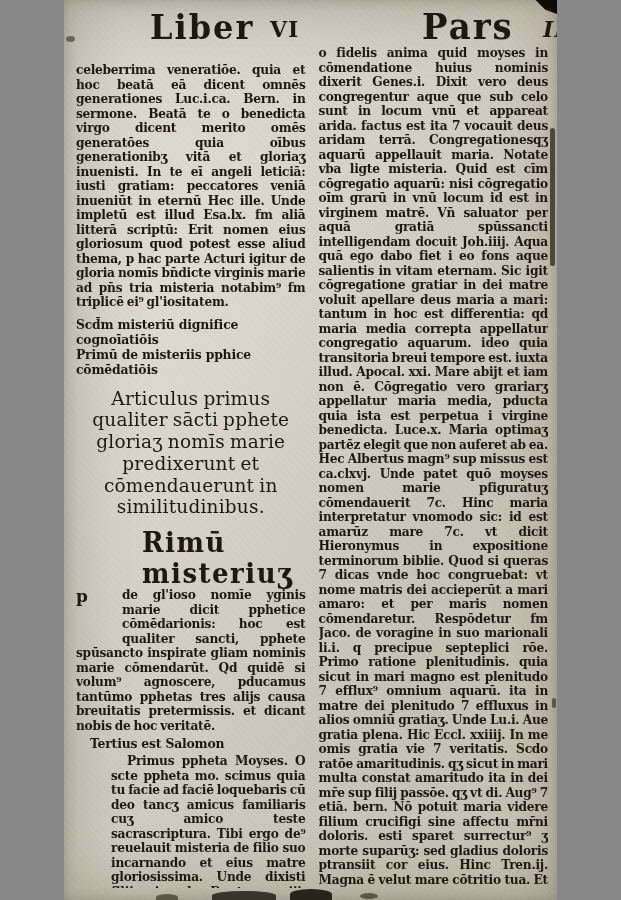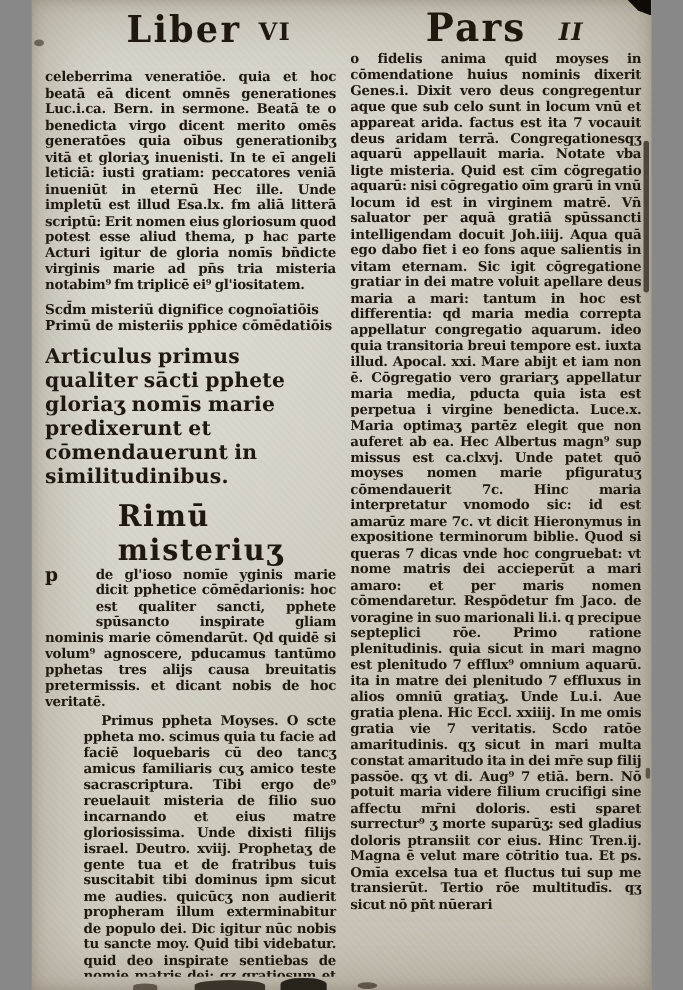--- a/index.html
+++ b/index.html
@@ -1,18 +1,18 @@
 <!DOCTYPE html>
 <html lang="la"><head>
 <meta charset="utf-8">
 <style>
   html,body { margin:0; padding:0; background:#888; }
   .page {
     position:relative;
-    width:563px; height:900px;
+    width:493px; height:900px;
     margin:0 auto;
     overflow:hidden;
     background:
       radial-gradient(ellipse at 25% 30%, rgba(255,255,255,0.28), transparent 60%),
       radial-gradient(ellipse at 75% 75%, rgba(120,108,86,0.14), transparent 65%),
       repeating-linear-gradient(47deg, rgba(60,50,30,0.02) 0 2px, transparent 2px 5px),
       #d2cec2;
     box-shadow: inset 0 0 70px rgba(86,76,56,0.38), inset 0 0 12px rgba(60,52,38,0.25);
     font-family:"DejaVu Serif", serif;
     color:#1f180e;
@@ -35,22 +35,22 @@
     font-size:12.2px; line-height:14.5px;
     font-weight:700;
     text-align:justify;
     letter-spacing:-0.25px; word-spacing:-1px;
   }
   .plain-lines div { font-size:12.4px; line-height:15px; font-weight:700; letter-spacing:-0.2px; }
   .mystery-list { margin-top:7px; }
   .articulus {
     margin:11px 0 0 0;
     font-size:18.5px; line-height:21.8px;
-    font-weight:700; letter-spacing:0.2px; word-spacing:-1px;
-    text-align:left;
+    font-weight:400; letter-spacing:0.2px; word-spacing:-1px;
+    text-align:center;
   }
   .section-title {
     margin:9px 0 1px 66px;
     font-size:26px; line-height:30px;
     font-weight:700; letter-spacing:1.5px;
     transform:scaleY(1.04); transform-origin:left top;
   }
   .drop-cap {
     float:left; width:46px; height:56px;
     font-size:17px; font-weight:700; padding-top:1px;
@@ -100,20 +100,21 @@
 
       <h2 class="articulus">Articulus primus qualiter sācti pphete gloriaʒ nomīs marie predixerunt et cōmendauerunt in similitudinibus.</h2>
 
       <h1 class="section-title">Rimū misteriuʒ</h1>
 
       <p class="body-text">
         <span class="drop-cap">p</span><span>de gl'ioso nomīe yginis marie dicit pphetice cōmēdarionis: hoc est qualiter sancti, pphete spūsancto inspirate gliam nominis marie cōmendarūt. Qd quidē si volum⁹ agnoscere, pducamus tantūmo pphetas tres alijs causa breuitatis pretermissis. et dicant nobis de hoc veritatē.</span>
       </p>
 
       <div class="plain-lines prophet-list">
+        <div>Tertius est Salomon</div>
       </div>
 
       <p class="body-text moyses">Primus ppheta Moyses. O scte ppheta mo. scimus quia tu facie ad faciē loquebaris cū deo tancʒ amicus familiaris cuʒ amico teste sacrascriptura. Tibi ergo de⁹ reuelauit misteria de filio suo incarnando et eius matre gloriosissima. Unde dixisti filijs israel. Deutro. xviij. Prophetaʒ de gente tua et de fratribus tuis suscitabit tibi dominus ipm sicut me audies. quicūcʒ non audierit propheram illum exterminabitur de populo dei. Dic igitur nūc nobis tu sancte moy. Quid tibi videbatur. quid deo inspirate sentiebas de nomie matris dei: qʒ gratiosum et cōmendabile benedictum et laudabile foret. Audi diligenter</p>
     </div>
 
     <div class="col col-right">
       <p class="body-text">o fidelis anima quid moyses in cōmendatione huius nominis dixerit Genes.i. Dixit vero deus congregentur aque que sub celo sunt in locum vnū et appareat arida. factus est ita 7 vocauit deus aridam terrā. Congregationesqʒ aquarū appellauit maria. Notate vba ligte misteria. Quid est cīm cōgregatio aquarū: nisi cōgregatio oīm grarū in vnū locum id est in virginem matrē. Vn̄ saluator per aquā gratiā spūssancti intelligendam docuit Joh.iiij. Aqua quā ego dabo fiet i eo fons aque salientis in vitam eternam. Sic igit cōgregatione gratiar in dei matre voluit apellare deus maria a mari: tantum in hoc est differentia: qd maria media correpta appellatur congregatio aquarum. ideo quia transitoria breui tempore est. iuxta illud. Apocal. xxi. Mare abijt et iam non ē. Cōgregatio vero grariarʒ appellatur maria media, pducta quia ista est perpetua i virgine benedicta. Luce.x. Maria optimaʒ partēz elegit que non auferet ab ea. Hec Albertus magn⁹ sup missus est ca.clxvj. Unde patet quō moyses nomen marie pfiguratuʒ cōmendauerit 7c. Hinc maria interpretatur vnomodo sic: id est amarūz mare 7c. vt dicit Hieronymus in expositione terminorum biblie. Quod si queras 7 dicas vnde hoc congruebat: vt nome matris dei accieperūt a mari amaro: et per maris nomen cōmendaretur. Respōdetur fm Jaco. de voragine in suo marionali li.i. q precipue septeplici rōe. Primo ratione plenitudinis. quia sicut in mari magno est plenitudo 7 efflux⁹ omnium aquarū. ita in matre dei plenitudo 7 effluxus in alios omniū gratiaʒ. Unde Lu.i. Aue gratia plena. Hic Eccl. xxiiij. In me omis gratia vie 7 veritatis. Scdo ratōe amaritudinis. qʒ sicut in mari multa constat amaritudo ita in dei mr̄e sup filij passōe. qʒ vt di. Aug⁹ 7 etiā. bern. Nō potuit maria videre filium crucifigi sine affectu mr̄ni doloris. esti sparet surrectur⁹ ʒ morte suparūʒ: sed gladius doloris ptransiit cor eius. Hinc Tren.ij. Magna ē velut mare cōtritio tua. Et ps. Omīa excelsa tua et fluctus tui sup me transierūt. Tertio rōe multitudīs. qʒ sicut nō pn̄t nūerari</p>
     </div>
 
   </div>

